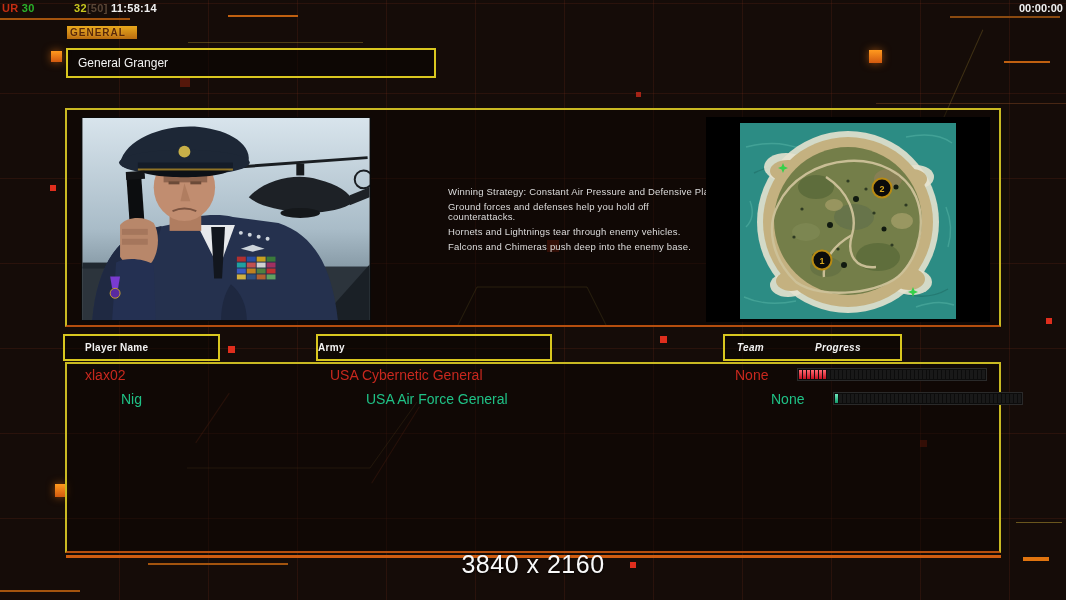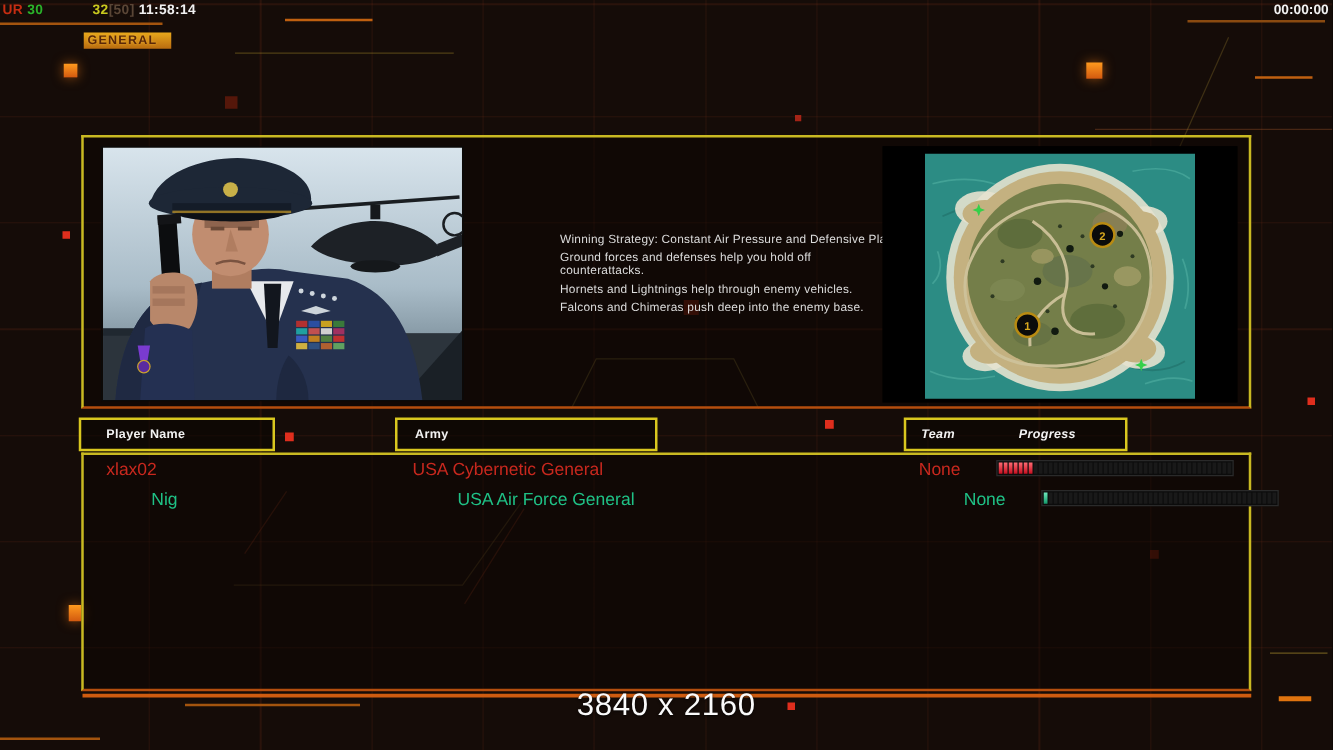--- a/index.html
+++ b/index.html
@@ -58,21 +58,21 @@
   #briefing{position:absolute;left:448px;top:187px;width:268px;color:#dcdcdc;font-size:9.5px;letter-spacing:.2px;}
   #briefing .briefing-line{margin-bottom:5.5px;line-height:9.5px;}
 
   
   .hdr-box{
     position:absolute;top:334px;height:27px;border:2px solid #d9c71f;
     background:rgba(10,5,2,.55);color:#f2f2f2;font-size:10px;font-weight:bold;
     line-height:23px;letter-spacing:.3px;
   }
   #hdr-player{left:63px;width:157px;padding-left:20px;}
-  #hdr-army{left:316px;width:210px;padding-left:14px;}
+  #hdr-army{left:316px;width:236px;padding-left:0;}
   #hdr-team{left:723px;width:179px;font-style:italic;}
   #hdr-team .h-team{position:absolute;left:12px;}
   #hdr-team .h-progress{position:absolute;left:90px;}
 
   
   #player-rows{position:absolute;left:67px;top:364px;width:932px;}
   .player-row{position:relative;height:24px;font-size:14px;}
   .player-row .cell{position:absolute;top:0;line-height:22px;white-space:nowrap;}
   .cell.name{left:18px;}
   .cell.army{left:263px;}
@@ -131,20 +131,23 @@
     <polyline points="17,47 37,7 147,7 167,47" fill="none" stroke="rgba(170,150,60,.3)" stroke-width="1"></polyline>
   </svg>
   <svg class="deco" style="left:180px;top:400px;" width="245" height="75">
     <polyline points="7,68 190,68 237,2" fill="none" stroke="rgba(150,120,50,.25)" stroke-width="1"></polyline>
   </svg>
 
   <div class="debug"><span class="c-ur">UR</span> <span class="c-30">30</span> <span class="c-32">32</span><span class="c-50">[50]</span> <span class="c-clock">11:58:14</span></div>
   <div class="timer">00:00:00</div>
 
   <div class="gen-tab">GENERAL</div>
+  <div class="gen-name-box">
+    <span>General Granger</span>
+  </div>
 
   <div id="main-panel" class="panel"></div>
 
   <svg id="portrait" viewBox="0 0 290 204">
     <defs>
       <linearGradient id="sky" x1="0" y1="0" x2="0" y2="1">
         <stop offset="0" stop-color="#d8e4ec"></stop>
         <stop offset="0.55" stop-color="#a9bcc8"></stop>
         <stop offset="0.78" stop-color="#8194a0"></stop>
         <stop offset="1" stop-color="#6e7f8a"></stop>
@@ -226,21 +229,21 @@
         <circle cx="33" cy="177" r="5" fill="#5a2aa0" stroke="#c8a030" stroke-width="1"></circle>
       </g>
       <circle cx="148" cy="186" r="2.2" fill="#caa22a"></circle>
       <path d="M150,168 C160,176 166,190 166,204 L140,204 C140,190 144,176 150,168 Z" fill="#1e2840"></path>
     </g>
   </svg>
 
   <div id="briefing">
       <div class="briefing-line">Winning Strategy: Constant Air Pressure and Defensive Play</div>
       <div class="briefing-line">Ground forces and defenses help you hold off counterattacks.</div>
-      <div class="briefing-line">Hornets and Lightnings help through enemy vehicles.</div>
+      <div class="briefing-line">Hornets and Lightnings tear through enemy vehicles.</div>
       <div class="briefing-line">Falcons and Chimeras push deep into the enemy base.</div>
     </div>
 
   <svg id="map-box" viewBox="0 0 284 205">
     <rect width="284" height="205" fill="#000"></rect>
     <rect x="34" y="6" width="216" height="196" fill="#2c8c84"></rect>
     <g stroke="#59b7a8" stroke-width="1.4" fill="none" opacity=".5">
       <path d="M40,30 Q70,22 95,32"></path>
         <path d="M200,20 Q230,14 246,26"></path>
       <path d="M38,180 Q60,190 90,184"></path>

